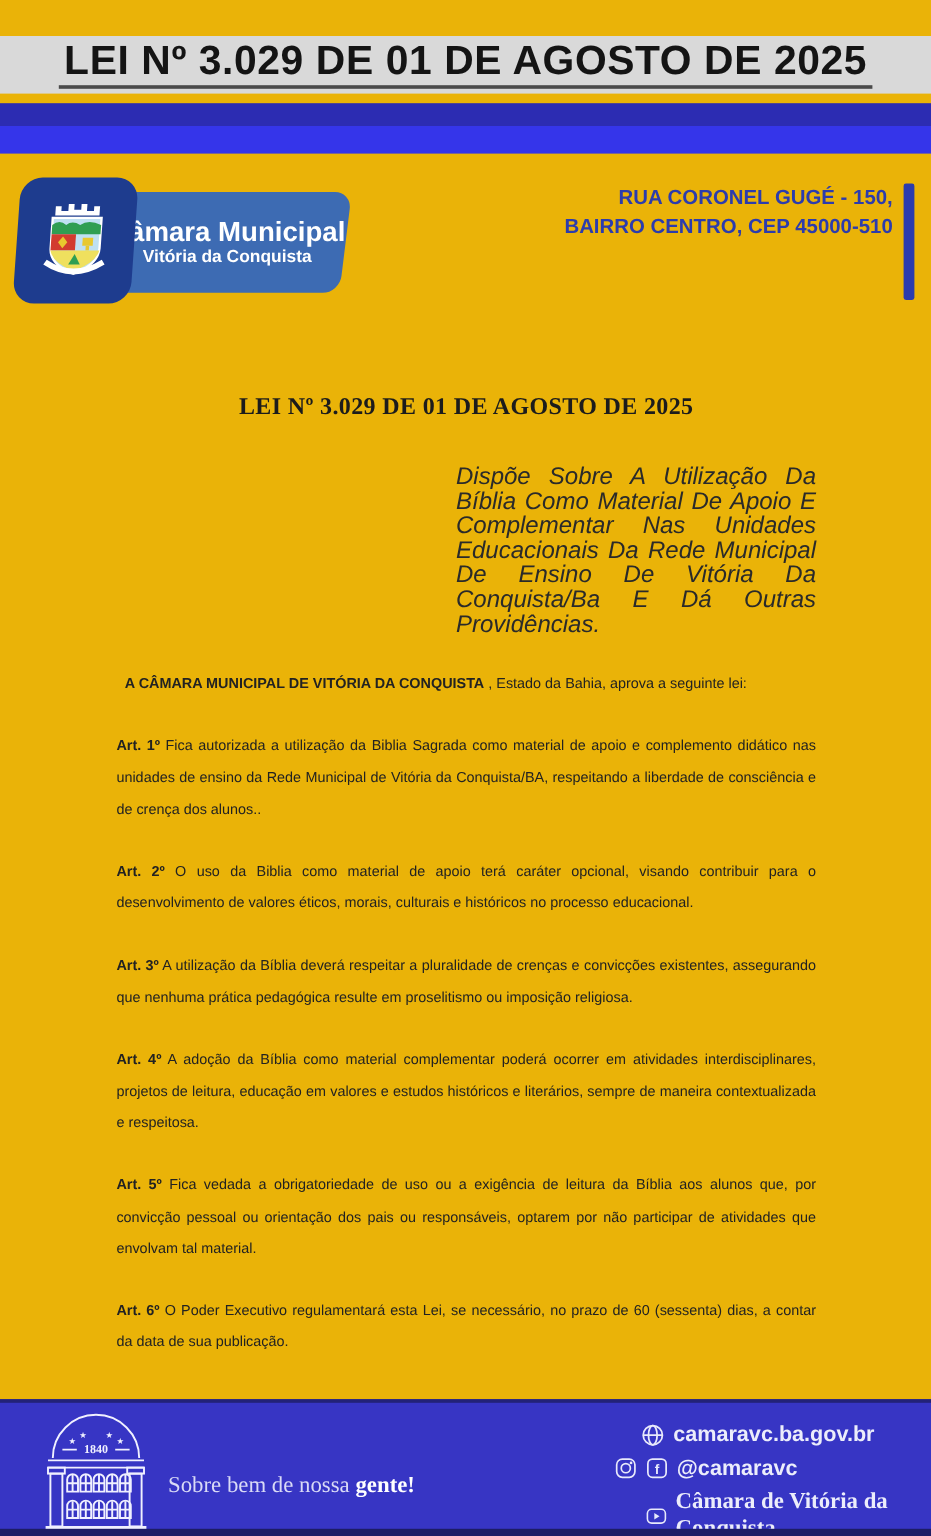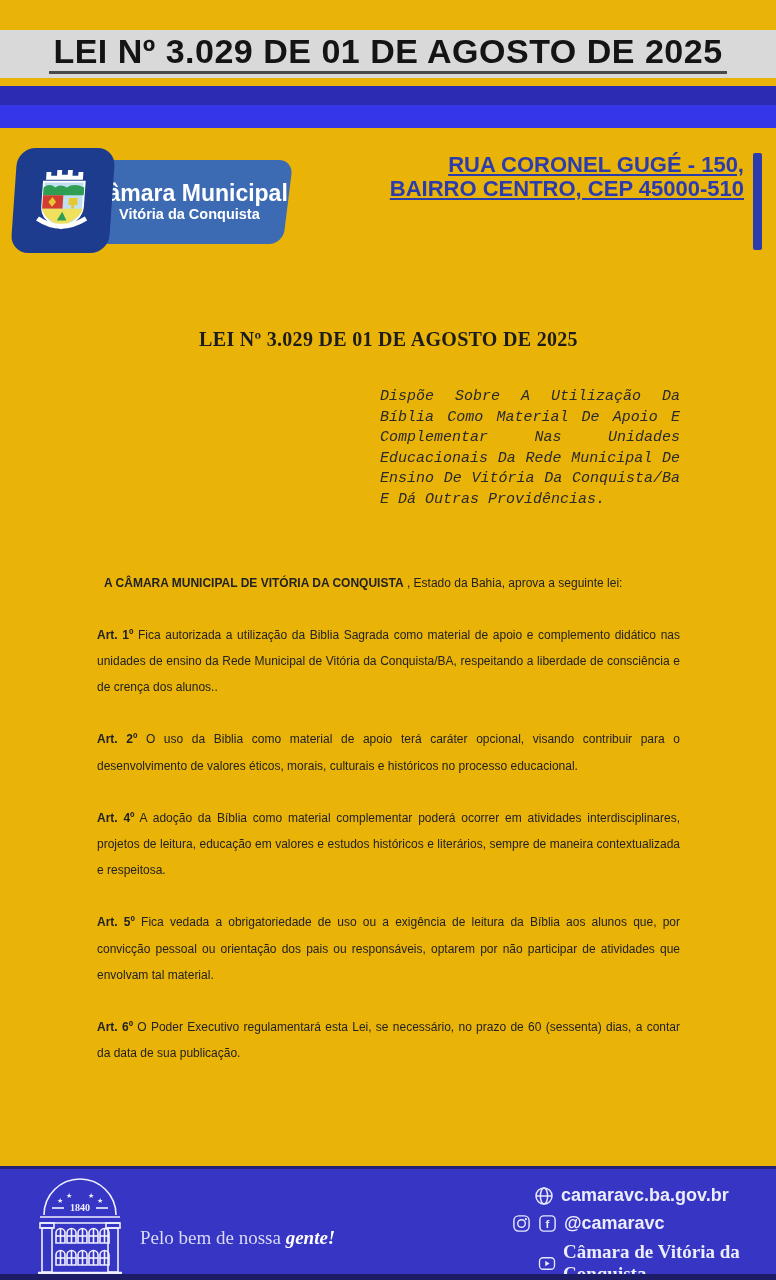--- a/index.html
+++ b/index.html
@@ -23,41 +23,41 @@
                border-radius:14px;transform:skewX(-7deg);display:flex;flex-direction:column;
                align-items:center;justify-content:center;}
   .logo .plate .inner{transform:skewX(7deg);text-align:center;color:#ffffff;}
   .logo .plate .l1{font-size:23px;font-weight:800;line-height:1.1;}
   .logo .plate .l2{font-size:14.5px;font-weight:600;line-height:1.2;}
   .logo .square{position:absolute;left:0;top:0;width:98px;height:105px;background:#1e3c8e;
                 border-radius:18px;transform:skewX(-4deg);display:flex;align-items:center;justify-content:center;}
 
   .contact{position:absolute;top:153px;right:32px;text-align:right;color:#2c3cad;font-weight:800;}
   .contact .phone{font-size:21.5px;line-height:26px;}
-  .contact .addr{font-size:22px;line-height:23.5px;text-decoration:underline;}
+  .contact .addr{font-size:17px;line-height:23.5px;}
   .contact-bar{position:absolute;top:153px;right:14px;width:9px;height:97px;background:#2c3cad;border-radius:2px;}
 
   
   .doc{position:absolute;top:328px;left:97px;width:583px;color:#1c1c1c;}
   .doc-title{text-align:center;font-family:"Liberation Serif",serif;font-weight:700;
              font-size:20px;letter-spacing:.3px;margin-bottom:36px;}
-  .ementa{margin-left:283px;width:300px;font-style:italic;font-size:15px;line-height:20.6px;
-          text-align:justify;text-align-last:left;color:#2a2a2a;margin-bottom:59px;font-family:Liberation Mono, monospace;}
+  .ementa{margin-left:283px;width:300px;font-style:italic;font-size:20px;line-height:20.6px;
+          text-align:justify;text-align-last:left;color:#2a2a2a;margin-bottom:25px;}
   .doc p{font-size:12px;line-height:26.2px;text-align:justify;margin:0 0 26px 0;color:#222;}
   .doc p.preamble{text-indent:7px;}
   .doc p b{font-weight:700;}
 
   
   .footer{position:absolute;top:1166px;left:0;width:776px;height:114px;background:#3735c4;
           border-top:3px solid #232278;box-sizing:border-box;color:#ecedfb;}
   .footer .strip{position:absolute;bottom:0;left:0;width:776px;height:6px;background:#1d1d66;}
   .building{position:absolute;left:30px;top:8px;}
   .slogan{position:absolute;left:140px;top:58px;font-family:"Liberation Serif",serif;
           font-size:19px;color:#d9daf6;}
-  .slogan .g{font-weight:800;font-style:italic;color:#ffffff;}
+  .slogan .g{font-weight:800;color:#ffffff;}
   .social{position:absolute;left:512px;top:16px;display:flex;flex-direction:column;gap:7px;}
   .social .row{display:flex;align-items:center;gap:7px;}
   .social .r1{margin-left:22px;font-size:18px;font-weight:800;}
   .social .r2{margin-left:0;font-size:18px;font-weight:800;}
   .social .r3{margin-left:26px;font-size:19px;font-weight:600;font-family:Liberation Serif, serif;}
   .social svg{flex:0 0 auto;}
 </style>
 </head>
 <body>
 
@@ -103,20 +103,21 @@
 
   <div class="doc">
     <div class="doc-title">LEI Nº 3.029 DE 01 DE AGOSTO DE 2025</div>
 
     <div class="ementa">Dispõe Sobre A Utilização Da Bíblia Como Material De Apoio E Complementar Nas Unidades Educacionais Da Rede Municipal De Ensino De Vitória Da Conquista/Ba E Dá Outras Providências.</div>
 
     <p class="preamble"><b>A CÂMARA MUNICIPAL DE VITÓRIA DA CONQUISTA</b><span> , Estado da Bahia, aprova a seguinte lei:</span></p>
 
     <p><b>Art. 1º</b><span> Fica autorizada a utilização da Biblia Sagrada como material de apoio e complemento didático nas unidades de ensino da Rede Municipal de Vitória da Conquista/BA, respeitando a liberdade de consciência e de crença dos alunos..</span></p>
     <p><b>Art. 2º</b><span> O uso da Biblia como material de apoio terá caráter opcional, visando contribuir para o desenvolvimento de valores éticos, morais, culturais e históricos no processo educacional.</span></p>
+    <p><b>Art. 3º</b><span> A utilização da Bíblia deverá respeitar a pluralidade de crenças e convicções existentes, assegurando que nenhuma prática pedagógica resulte em proselitismo ou imposição religiosa.</span></p>
     <p><b>Art. 4º</b><span> A adoção da Bíblia como material complementar poderá ocorrer em atividades interdisciplinares, projetos de leitura, educação em valores e estudos históricos e literários, sempre de maneira contextualizada e respeitosa.</span></p>
     <p><b>Art. 5º</b><span> Fica vedada a obrigatoriedade de uso ou a exigência de leitura da Bíblia aos alunos que, por convicção pessoal ou orientação dos pais ou responsáveis, optarem por não participar de atividades que envolvam tal material.</span></p>
     <p><b>Art. 6º</b><span> O Poder Executivo regulamentará esta Lei, se necessário, no prazo de 60 (sessenta) dias, a contar da data de sua publicação.</span></p>
   </div>
 
   <div class="footer">
     <div class="building">
       <svg width="100" height="100" viewBox="0 0 100 100" fill="none" stroke="#f0f0ff" stroke-width="1.6">
         <defs>
           <g id="win">
@@ -148,21 +149,21 @@
           <use href="#win" x="70" y="50"></use>
         <use href="#win" x="26" y="72"></use>
           <use href="#win" x="37" y="72"></use>
           <use href="#win" x="48" y="72"></use>
           <use href="#win" x="59" y="72"></use>
           <use href="#win" x="70" y="72"></use>
         <line x1="8" y1="96" x2="92" y2="96" stroke-width="2.5"></line>
       </svg>
     </div>
 
-    <div class="slogan"><span>Pelo bem de nossa </span><span class="g">gente!</span></div>
+    <div class="slogan"><span>Sobre bem de nossa </span><span class="g">gente!</span></div>
 
     <div class="social">
       <div class="row r1">
         <svg width="20" height="20" viewBox="0 0 20 20" fill="none" stroke="#e8e9fb" stroke-width="1.5">
           <circle cx="10" cy="10" r="8"></circle>
           <ellipse cx="10" cy="10" rx="3.6" ry="8"></ellipse>
           <line x1="2" y1="10" x2="18" y2="10"></line>
         </svg>
         <span>camaravc.ba.gov.br</span>
       </div>

